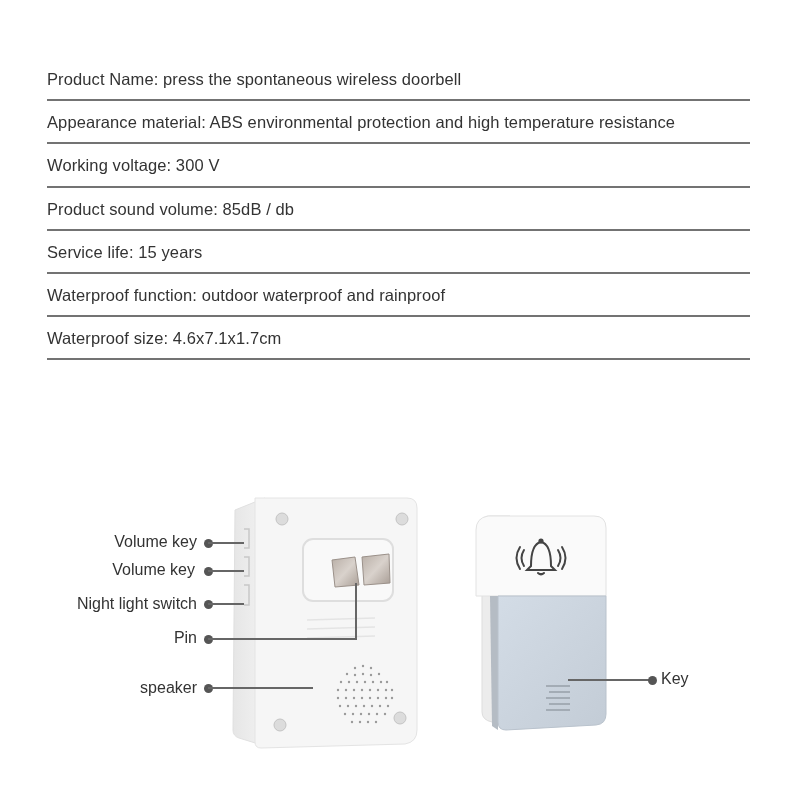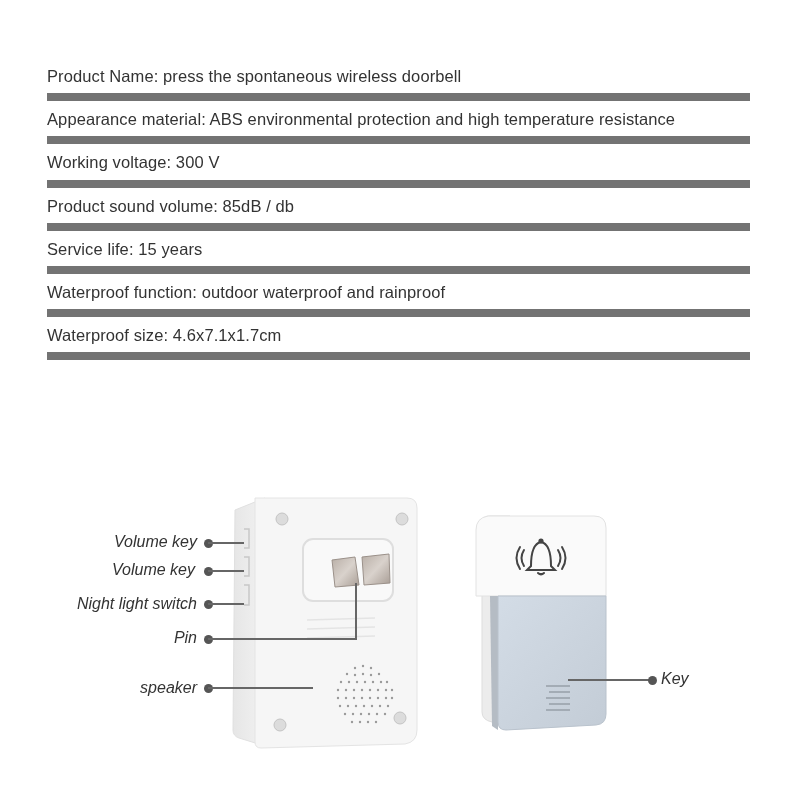--- a/index.html
+++ b/index.html
@@ -1,23 +1,23 @@
 <!DOCTYPE html>
 <html><head>
   <meta charset="utf-8">
   <style>
     html, body { margin: 0; padding: 0; background: #ffffff; }
     body { width: 800px; height: 800px; position: relative; overflow: hidden;
       font-family: "Liberation Sans", "DejaVu Sans", sans-serif; color: #333333; }
     .specs { position: absolute; left: 47px; top: 58px; width: 703px; }
-    .spec-row { height: 43.2px; box-sizing: border-box; border-bottom: 8px solid #737373;
+    .spec-row { height: 43.2px; box-sizing: border-box; border-bottom: 2px solid #737373;
       display: flex; align-items: center; font-size: 16.5px; letter-spacing: 0.1px;
       color: #333333; padding-top: 2px; }
     .diagram { position: absolute; left: 0; top: 480px; width: 800px; height: 320px; }
-    .callout { position: absolute; font-size: 16px; color: #333333; text-align: right; white-space: nowrap; font-style: italic; }
+    .callout { position: absolute; font-size: 16px; color: #333333; text-align: right; white-space: nowrap; }
     .dot { position: absolute; width: 9px; height: 9px; border-radius: 50%; background: #555555; }
     .hline { position: absolute; height: 2px; background: #666666; }
     .vline { position: absolute; width: 2px; background: #666666; }
   </style>
 </head>
 <body>
 
 <div class="specs">
   <div class="spec-row">Product Name: press the spontaneous wireless doorbell</div>
   <div class="spec-row">Appearance material: ABS environmental protection and high temperature resistance</div>

